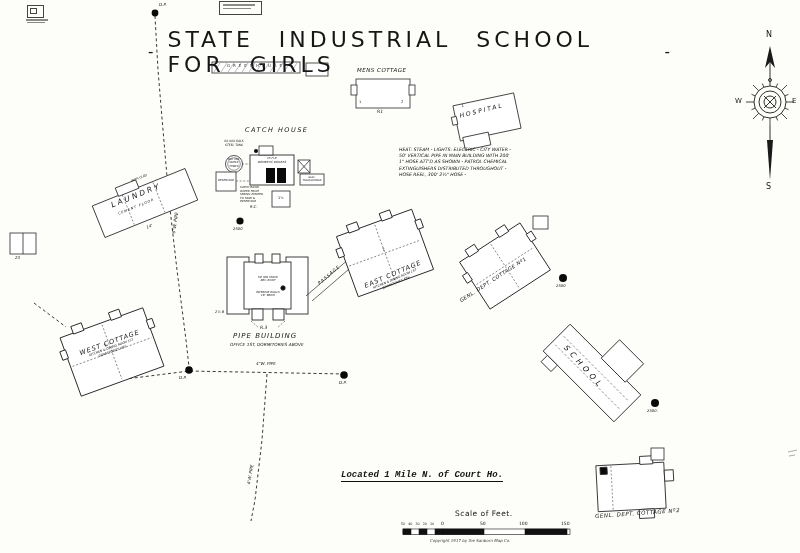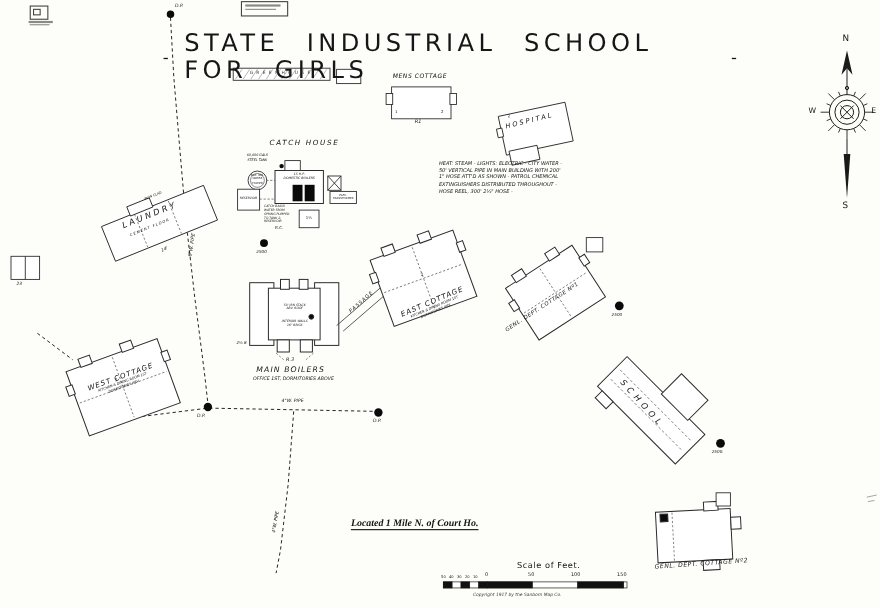--- a/index.html
+++ b/index.html
@@ -294,21 +294,21 @@
   <div class="lbl it" style="left:250px;top:205px;font-size:3.8px;">R.C.</div>
   <div class="lbl" style="left:278px;top:196px;font-size:3.5px;">1½</div>
 
   <div class="lbl it" style="left:110px;top:202px;font-size:7.5px;letter-spacing:2.5px;transform:rotate(-22deg);">LAUNDRY</div>
   <div class="lbl it" style="left:118px;top:213px;font-size:3.4px;letter-spacing:1px;transform:rotate(-22deg);">CEMENT FLOOR</div>
   <div class="lbl it" style="left:131px;top:180px;font-size:3px;transform:rotate(-22deg);">IRON CLAD</div>
   <div class="lbl it" style="left:146px;top:226px;font-size:4px;transform:rotate(-22deg);">14'</div>
 
   <div class="lbl it" style="left:15px;top:256px;font-size:4px;">23</div>
 
-  <div class="lbl it" style="left:233px;top:332px;font-size:7px;letter-spacing:1px;">MAIN BOILERS</div>
+  <div class="lbl it" style="left:233px;top:332px;font-size:7px;letter-spacing:1px;">PIPE BUILDING</div>
   <div class="lbl it" style="left:230px;top:343px;font-size:4.3px;">OFFICE 1ST, DORMITORIES ABOVE</div>
   <div class="lbl ctr it" style="left:246px;top:276px;width:44px;font-size:2.8px;line-height:3.4px;">
     <div>50' IRN STACK</div>
     <div>ABV. ROOF</div>
   </div>
   <div class="lbl ctr it" style="left:246px;top:291px;width:44px;font-size:2.8px;line-height:3.4px;">
     <div>INTERIOR WALLS</div>
     <div>16" BRICK</div>
   </div>
   <div class="lbl it" style="left:260px;top:325px;font-size:4.5px;">R.3</div>
@@ -329,23 +329,23 @@
     <div class="it" style="font-size:3.1px;">DORMITORIES ABV.</div>
   </div>
   <div class="lbl" style="left:104px;top:344px;font-size:3.6px;transform:rotate(-20deg);">2</div>
 
   <div class="lbl it" style="left:568px;top:344px;font-size:7.5px;letter-spacing:4px;transform:rotate(48deg);">SCHOOL</div>
 
   <div class="lbl it" style="left:459px;top:299px;font-size:5px;letter-spacing:0.5px;transform:rotate(-33deg);">GENL. DEPT. COTTAGE Nº1</div>
 
   <div class="lbl it" style="left:595px;top:513px;font-size:5.5px;letter-spacing:0.5px;transform:rotate(-4deg);">GENL. DEPT. COTTAGE Nº2</div>
 
-  <div class="lbl underl" style="left:319px;top:470px;font-size:9px;font-family:Liberation Serif, serif;font-style:italic;font-weight:bold;">Located 1 Mile N. of Court Ho.</div>
-
-  <div class="lbl" style="left:470px;top:510px;font-size:7.5px;letter-spacing:0.5px;">Scale of Feet.</div>
+  <div class="lbl underl" style="left:341px;top:470px;font-size:9px;font-family:Liberation Mono, monospace;font-style:italic;font-weight:bold;">Located 1 Mile N. of Court Ho.</div>
+
+  <div class="lbl" style="left:455px;top:510px;font-size:7.5px;letter-spacing:0.5px;">Scale of Feet.</div>
   <div class="lbl" style="left:401px;top:523px;font-size:3.3px;word-spacing:2px;">50 40 30 20 10</div>
   <div class="lbl" style="left:441px;top:521px;font-size:4.5px;">0</div>
   <div class="lbl" style="left:480px;top:521px;font-size:4.5px;">50</div>
   <div class="lbl" style="left:519px;top:521px;font-size:4.5px;">100</div>
   <div class="lbl" style="left:561px;top:521px;font-size:4.5px;">150</div>
   <div class="lbl it" style="left:430px;top:539px;font-size:4px;color:#3c3c3c;">Copyright 1917 by the Sanborn Map Co.</div>
 
 </div>
 
 </body></html>

